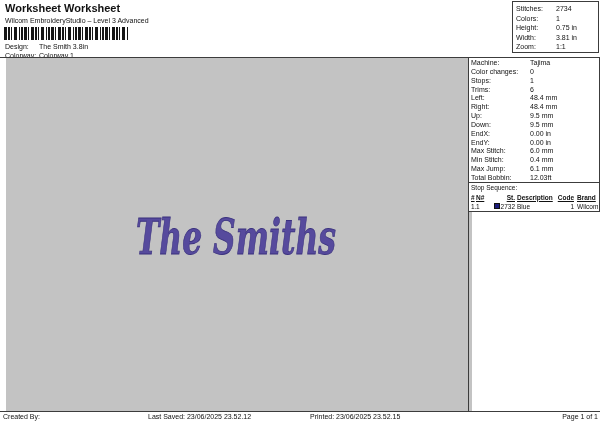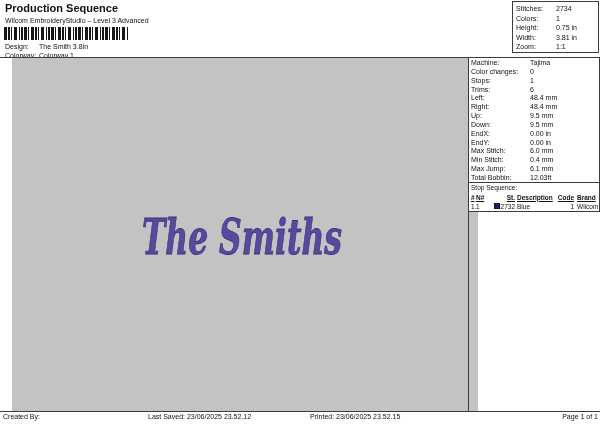--- a/index.html
+++ b/index.html
@@ -36,21 +36,21 @@
   }
   .srow { height: 9.6px; line-height: 9.6px; white-space: nowrap; }
   .slabel { display: inline-block; width: 40px; }
 
   
   .hdivider { left: 0; top: 57px; width: 600px; height: 1px; background: #3c3c3c; }
   .vdivider { left: 468px; top: 58px; width: 1px; height: 353px; background: #3c3c3c; }
   .fdivider { left: 0; top: 411px; width: 600px; height: 1px; background: #3c3c3c; }
 
   
-  .canvas { left: 12px; top: 58px; width: 466px; height: 353px; }
+  .canvas { left: 6px; top: 58px; width: 466px; height: 353px; }
   .canvas svg { display: block; width: 100%; height: 100%; }
 
   
   .machine-box {
     left: 469px; top: 58px; width: 131px; height: 125px;
     border-right: 1px solid #3c3c3c; border-bottom: 1px solid #3c3c3c;
     padding: 1px 0 0 2px; font-size: 7px; background: #fff;
   }
   .mrow { height: 8.85px; line-height: 8.85px; white-space: nowrap; }
   .mlabel { display: inline-block; width: 59px; }
@@ -80,21 +80,21 @@
   
   .footer-text { top: 413px; font-size: 7px; white-space: nowrap; }
   .f-created { left: 3px; }
   .f-saved   { left: 148px; }
   .f-printed { left: 310px; }
   .f-page    { right: 2px; }
 </style>
 </head>
 <body>
 
-<div class="abs page-title">Production Sequence</div>
+<div class="abs page-title">Worksheet Worksheet</div>
 <div class="abs subtitle">Wilcom EmbroideryStudio – Level 3 Advanced</div>
 <div class="abs barcode">
     <span class="bar b" style="width: 3px;"></span>
     <span class="bar w" style="width: 1px;"></span>
     <span class="bar b" style="width: 2px;"></span>
     <span class="bar w" style="width: 1px;"></span>
     <span class="bar b" style="width: 1px;"></span>
     <span class="bar w" style="width: 2px;"></span>
     <span class="bar b" style="width: 3px;"></span>
     <span class="bar w" style="width: 2px;"></span>

